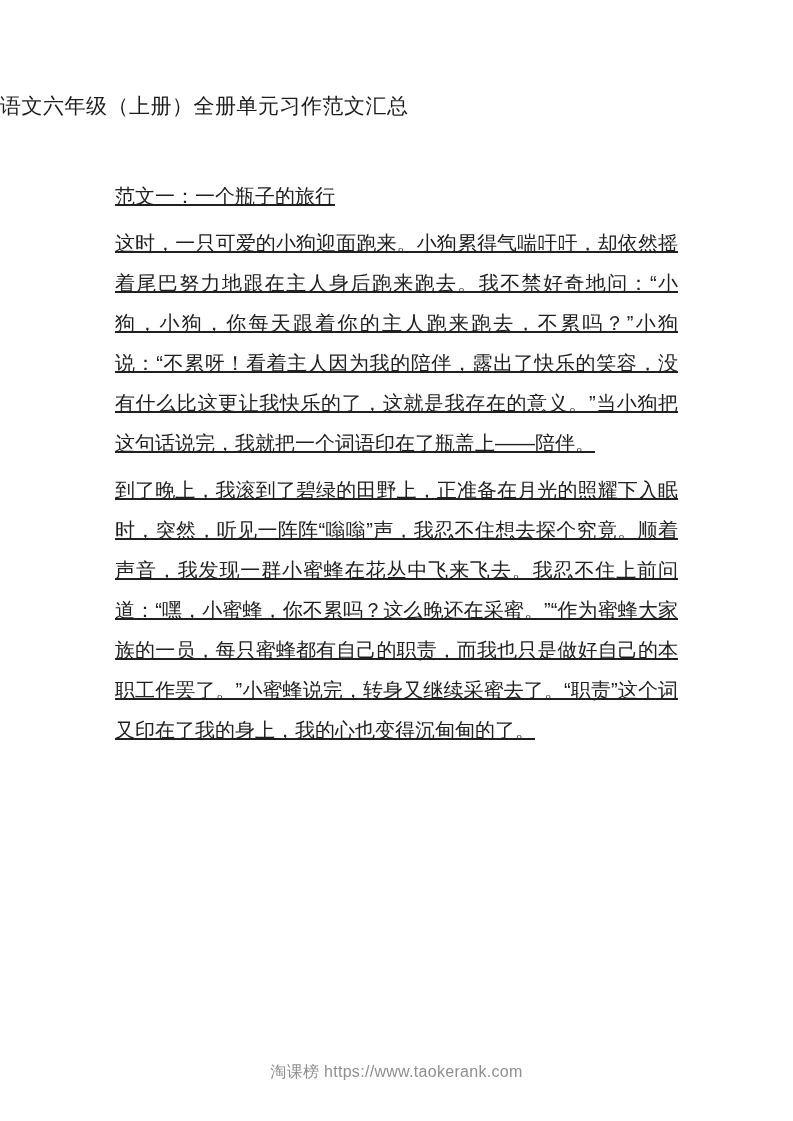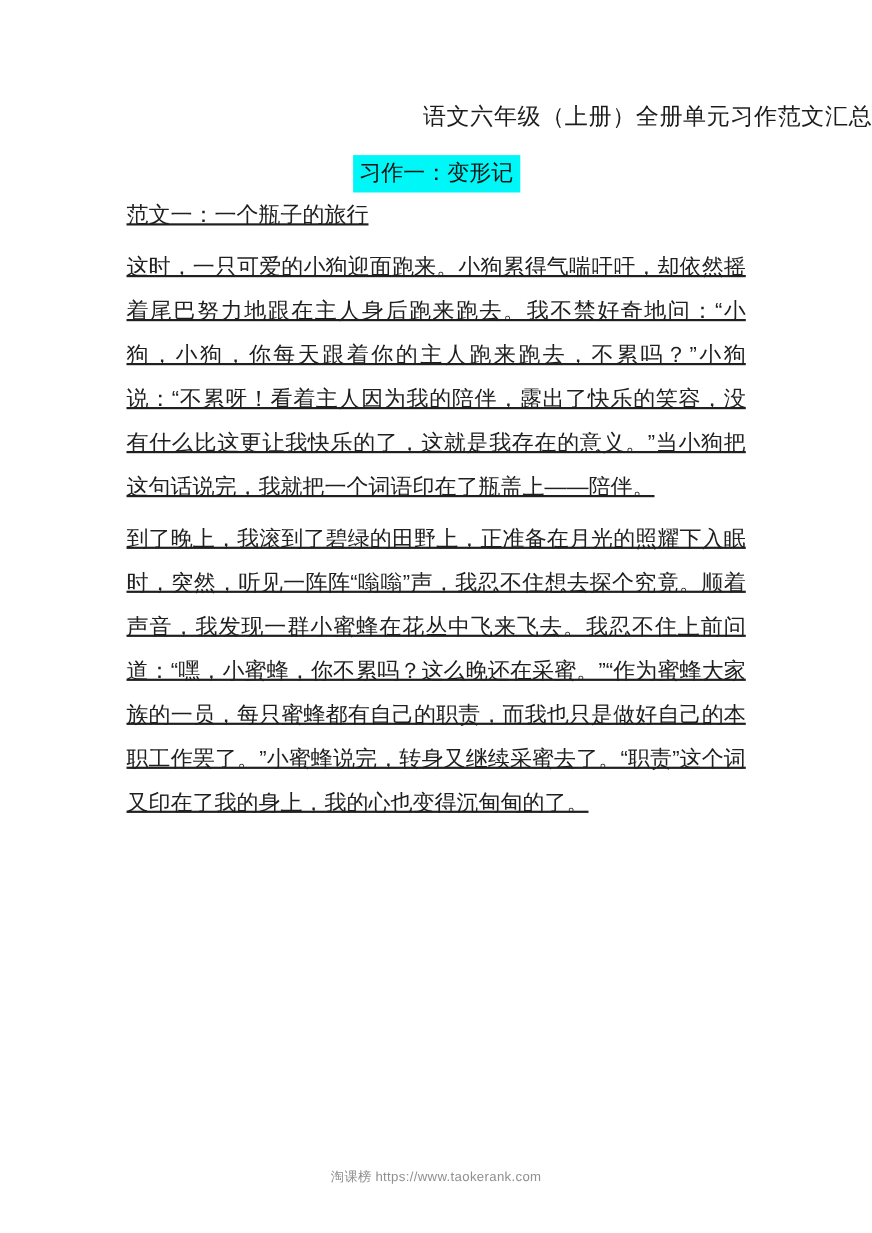--- a/index.html
+++ b/index.html
@@ -14,21 +14,21 @@
     background: #ffffff;
     overflow: hidden;
     font-family: "Liberation Sans", sans-serif;
     color: #1e1e1e;
   }
   .doc-title {
     position: absolute;
     top: 92px;
     left: 0;
     width: 100%;
-    text-align: right;
+    text-align: left;
     font-size: 21px;
     font-weight: 500;
     letter-spacing: 0.5px;
     color: #1c1c1c;
     white-space: nowrap;
   }
   .section-heading-row {
     position: absolute;
     top: 141px;
     left: 0;
@@ -60,35 +60,32 @@
   }
   .essay-heading {
     margin: 0 0 7px 0;
   }
   .page-footer {
     position: absolute;
     top: 1062px;
     left: 0;
     width: 100%;
     text-align: center;
-    font-size: 12px;
+    font-size: 16px;
     color: #8f8f8f;
     letter-spacing: 0.3px;
   }
 </style>
 </head>
 <body>
 
 <div class="page">
 
   <div class="doc-title">语文六年级（上册）全册单元习作范文汇总</div>
 
-  <div class="section-heading-row">
-    <span class="section-heading">习作一：变形记</span>
-  </div>
 
   <div class="essay">
     <p class="essay-heading">范文一：一个瓶子的旅行</p>
     <p>这时，一只可爱的小狗迎面跑来。小狗累得气喘吁吁，却依然摇着尾巴努力地跟在主人身后跑来跑去。我不禁好奇地问：“小狗，小狗，你每天跟着你的主人跑来跑去，不累吗？”小狗说：“不累呀！看着主人因为我的陪伴，露出了快乐的笑容，没有什么比这更让我快乐的了，这就是我存在的意义。”当小狗把这句话说完，我就把一个词语印在了瓶盖上——陪伴。</p>
     <p>到了晚上，我滚到了碧绿的田野上，正准备在月光的照耀下入眠时，突然，听见一阵阵“嗡嗡”声，我忍不住想去探个究竟。顺着声音，我发现一群小蜜蜂在花丛中飞来飞去。我忍不住上前问道：“嘿，小蜜蜂，你不累吗？这么晚还在采蜜。”“作为蜜蜂大家族的一员，每只蜜蜂都有自己的职责，而我也只是做好自己的本职工作罢了。”小蜜蜂说完，转身又继续采蜜去了。“职责”这个词又印在了我的身上，我的心也变得沉甸甸的了。</p>
   </div>
 
   <div class="page-footer">淘课榜 https://www.taokerank.com</div>
 
 </div>

